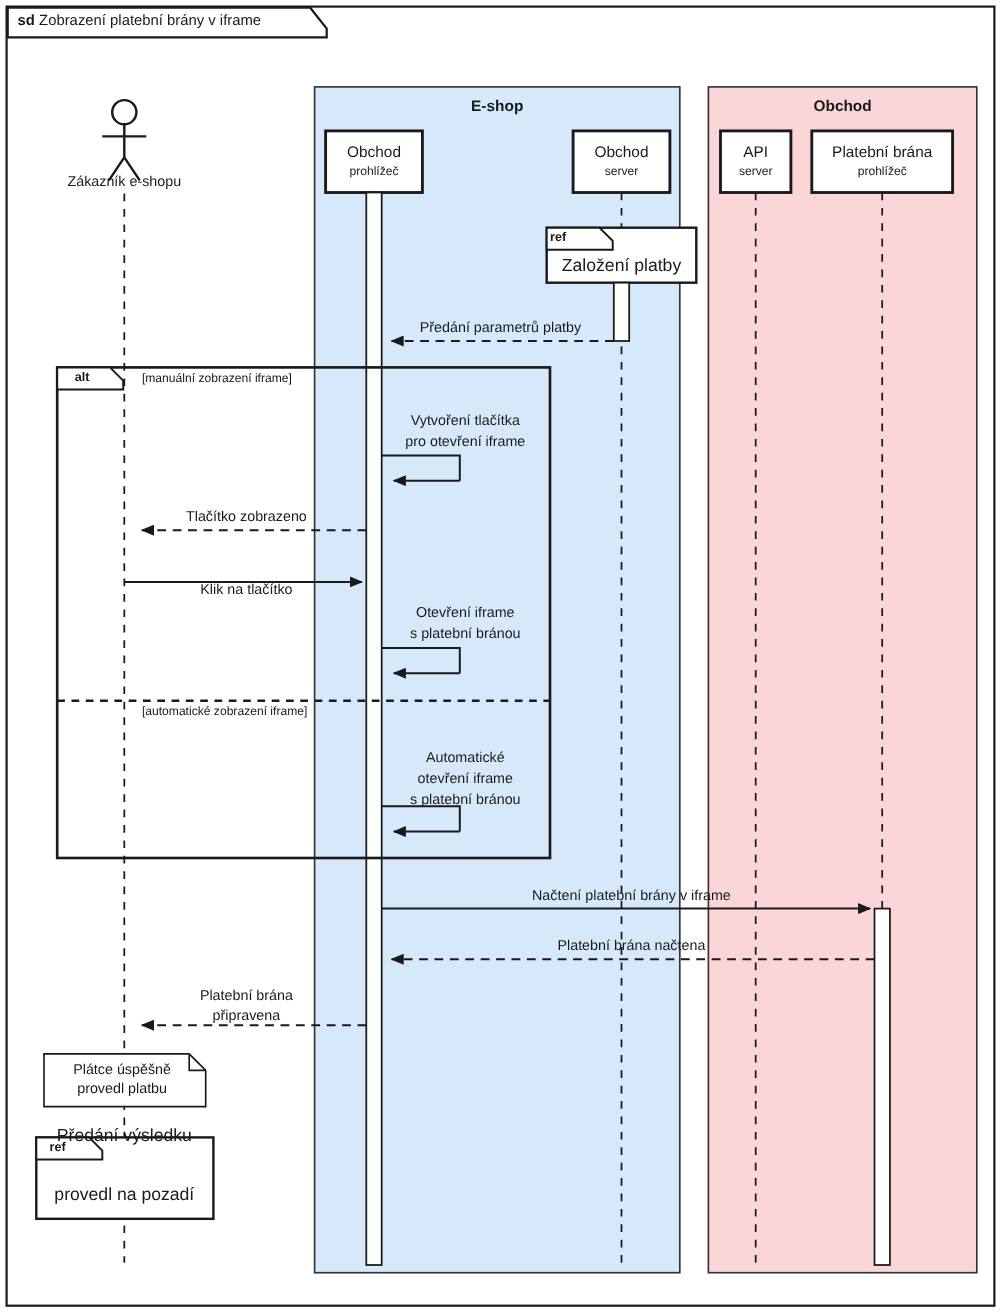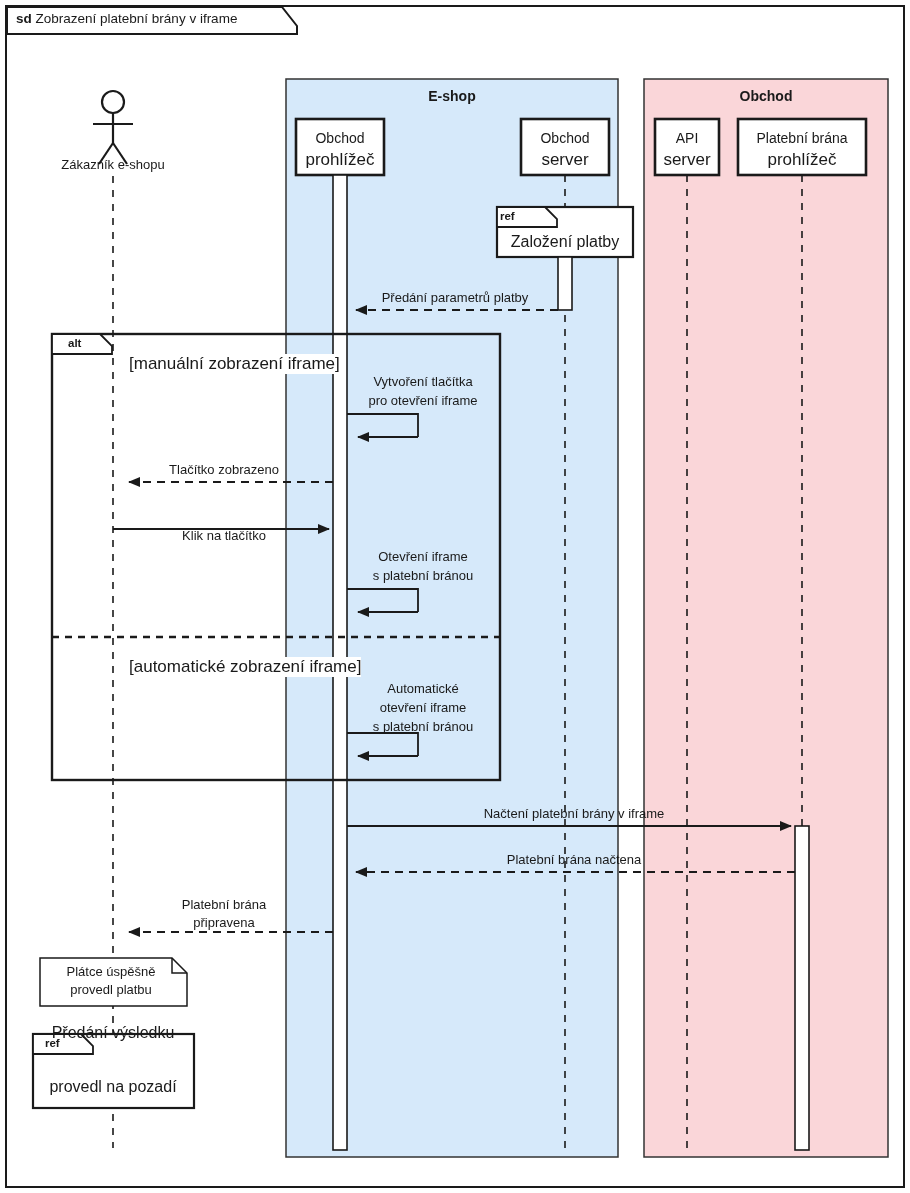--- a/index.html
+++ b/index.html
@@ -3,24 +3,24 @@
 <meta charset="utf-8">
 <style>
   html,body{margin:0;padding:0;background:#ffffff;}
   body{font-family:"Liberation Sans","DejaVu Sans",sans-serif;}
   #stage{position:relative;width:910px;height:1193px;overflow:hidden;background:#fff;}
   #svgroot{position:absolute;left:0;top:0;}
   .txt{position:absolute;color:#1a1a1a;white-space:nowrap;line-height:1.15;}
   .ctr{transform:translateX(-50%);text-align:right;}
   .lbl-msg{font-size:13px;}
   .lbl-frag{font-size:11.5px;font-weight:bold;}
-  .lbl-guard{font-size:17px;margin-top:16px;}
+  .lbl-guard{font-size:11px;}
   .lbl-group{font-size:14px;font-weight:bold;}
   .lbl-obj-main{font-size:14px;}
-  .lbl-obj-sub{font-size:17px;}
+  .lbl-obj-sub{font-size:11px;}
   .lbl-actor{font-size:13px;}
   .lbl-note{font-size:13px;}
   .lbl-ref{font-size:16px;}
   .lbl-title{font-size:13.5px;}
   .lbl-title b{font-weight:bold;}
   .wbg{background:#ffffff;}
 </style>
 </head>
 <body>
 

